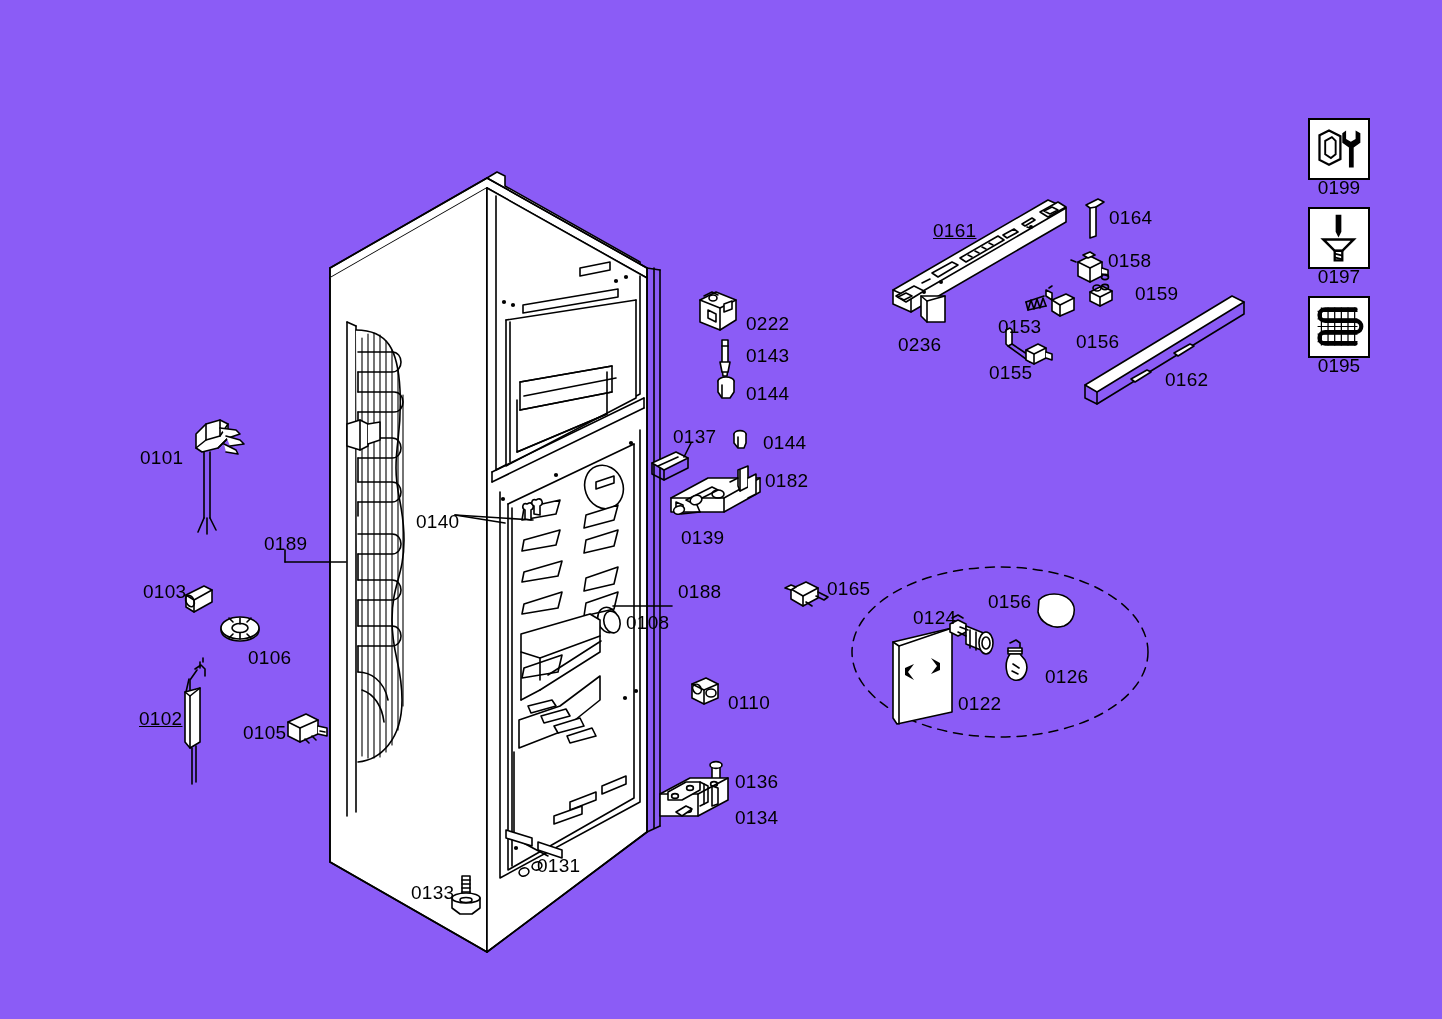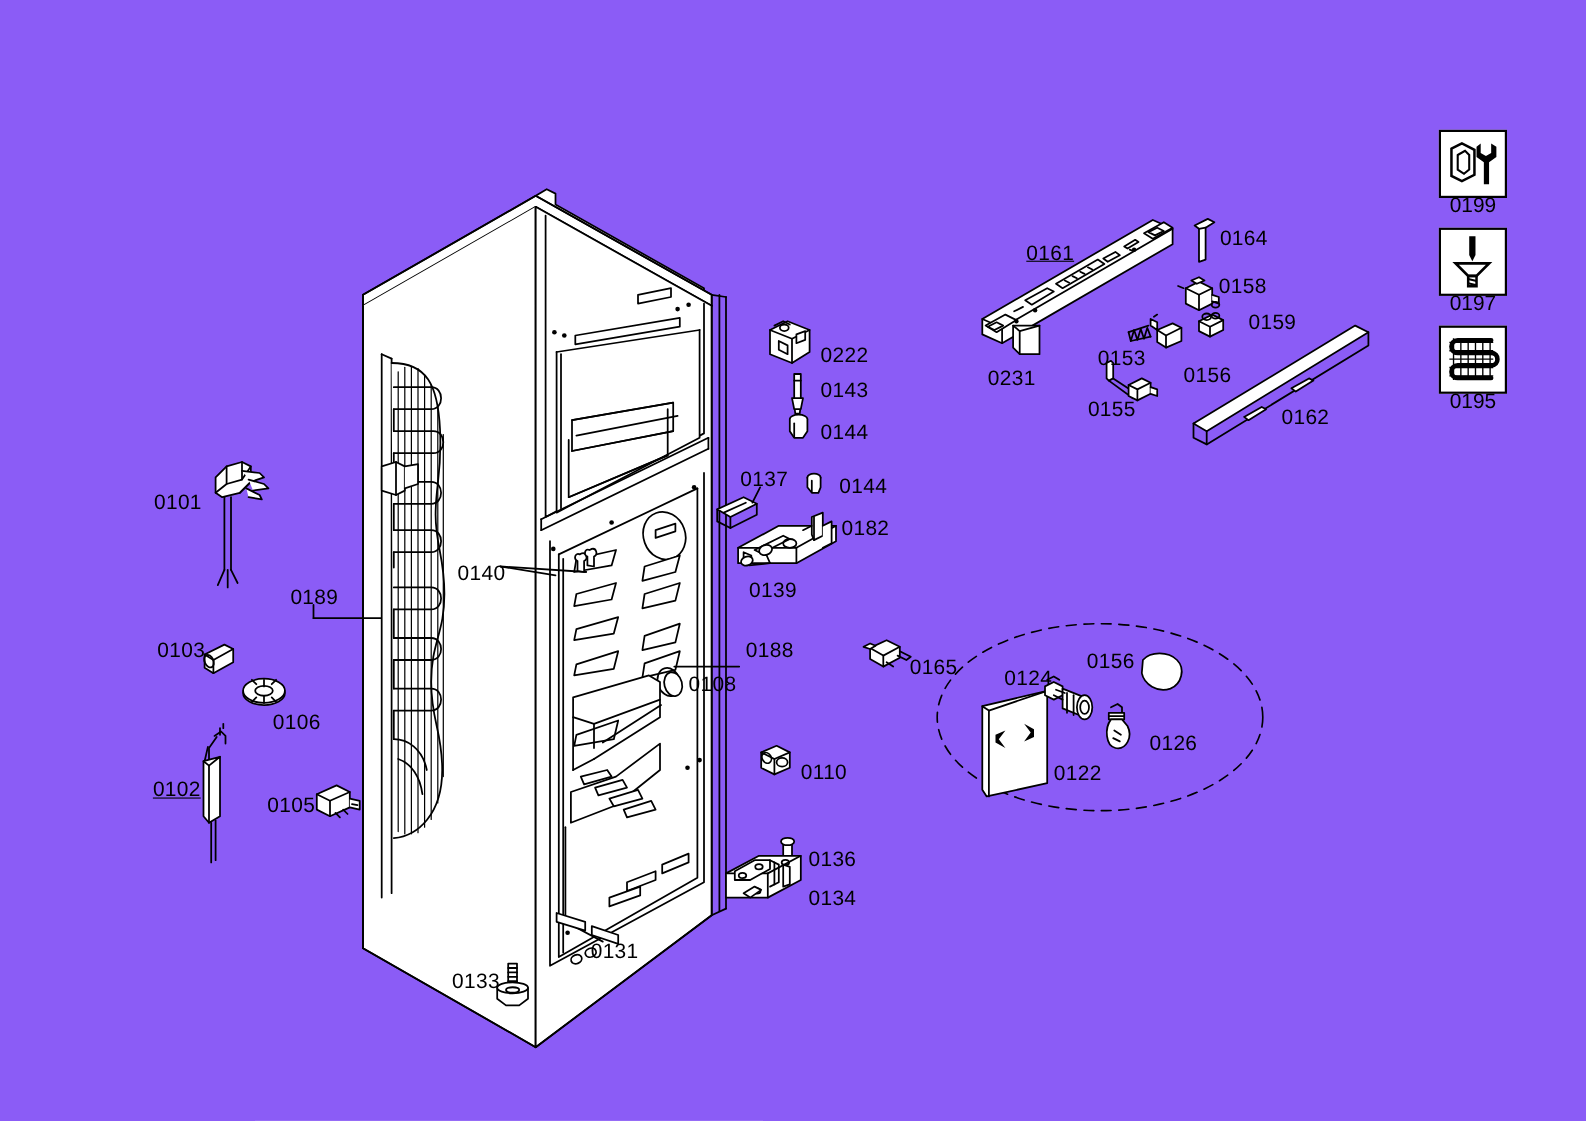--- a/index.html
+++ b/index.html
@@ -522,20 +522,20 @@
   <div class="lbl" style="left:746px;top:345px;">0143</div>
   <div class="lbl" style="left:746px;top:383px;">0144</div>
   <div class="lbl" style="left:763px;top:432px;">0144</div>
   <div class="lbl" style="left:998px;top:316px;">0153</div>
   <div class="lbl" style="left:989px;top:362px;">0155</div>
   <div class="lbl" style="left:1076px;top:318px;margin-top:13px;">0156</div>
   <div class="lbl" style="left:1108px;top:250px;">0158</div>
   <div class="lbl" style="left:1135px;top:283px;">0159</div>
   <div class="lbl" style="left:933px;top:220px;text-decoration:underline;">0161</div>
   <div class="lbl" style="left:1165px;top:369px;">0162</div>
-  <div class="lbl" style="left:898px;top:334px;">0231</div>
+  <div class="lbl" style="left:898px;top:334px;">0236</div>
   <div class="lbl" style="left:1109px;top:207px;">0164</div>
-  <div class="lbl" style="left:827px;top:578px;margin-top:19px;">0165</div>
+  <div class="lbl" style="left:827px;top:578px;">0165</div>
   <div class="lbl" style="left:678px;top:581px;">0188</div>
   <div class="lbl" style="left:264px;top:533px;">0189</div>
 
 
 </div>
 
 </body></html>

